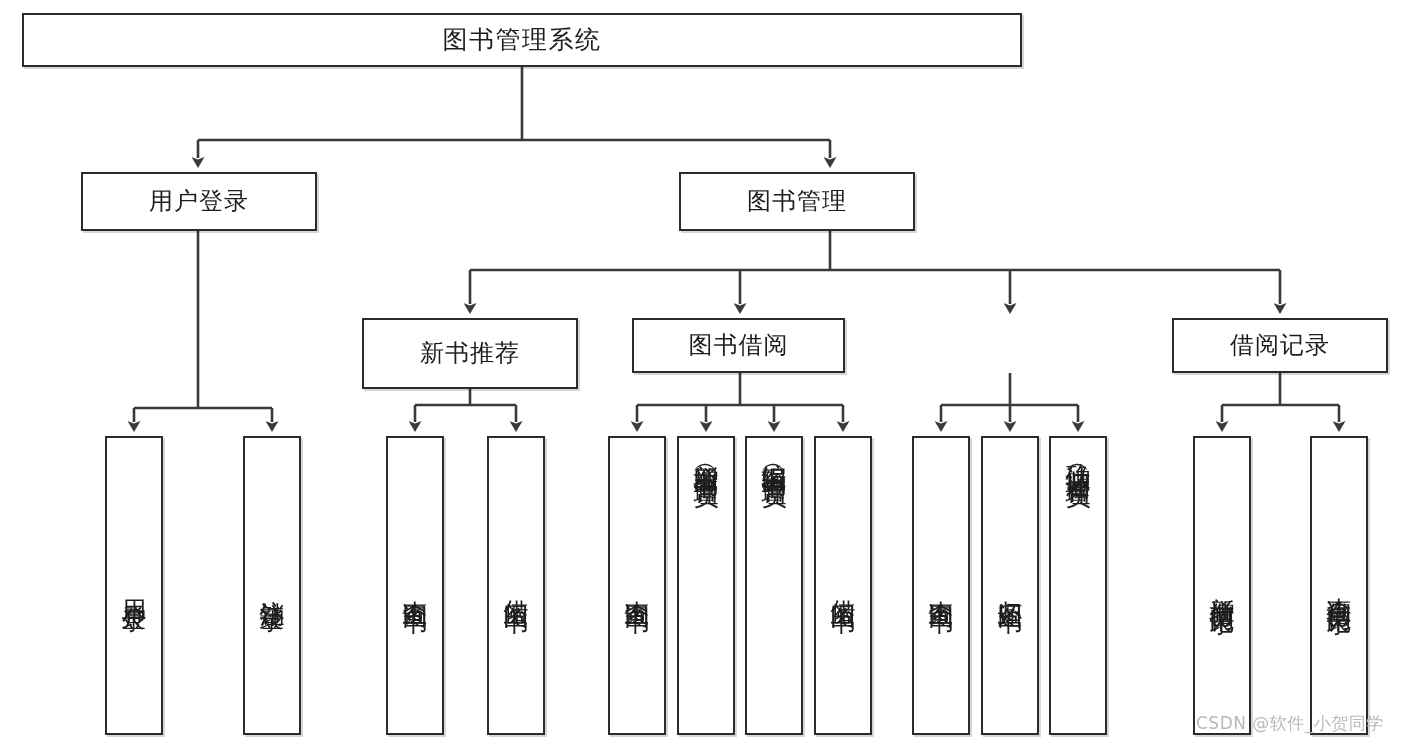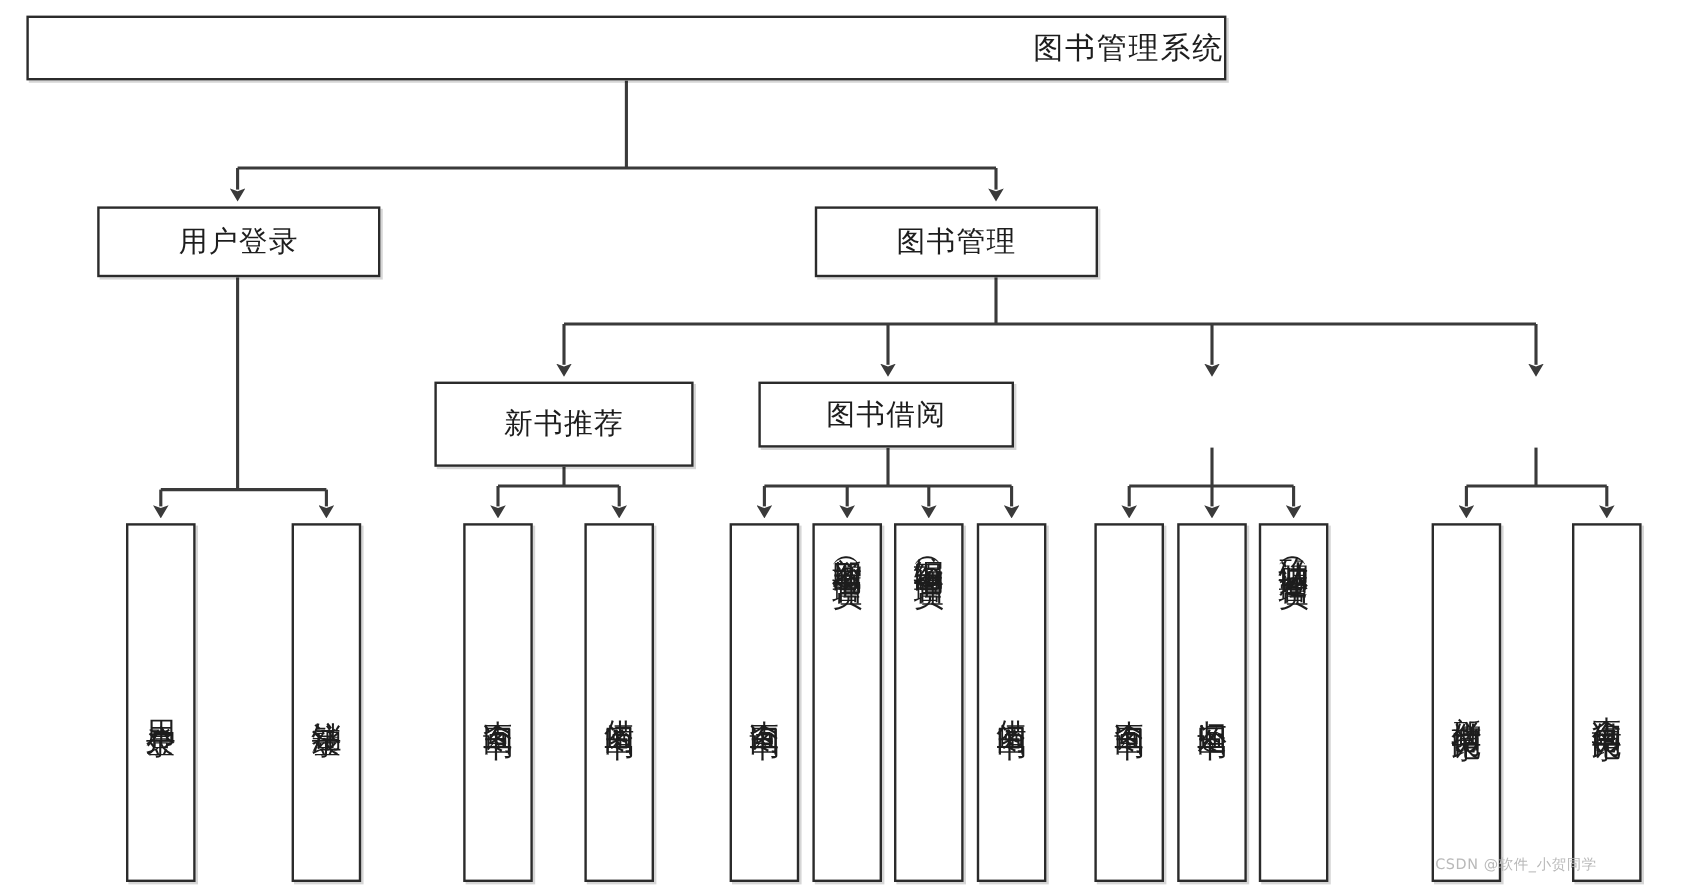--- a/index.html
+++ b/index.html
@@ -55,21 +55,21 @@
     letter-spacing:3px;
     line-height:1;
   }
   .node.v.mid{
     align-items:center;
     padding-top:0;
   }
   .watermark{
     position:absolute;
     color:#b9b9b9;
-    font-size:12px;
+    font-size:17px;
     letter-spacing:0.5px;
     white-space:nowrap;
     user-select:none;
   }
 </style>
 </head>
 <body>
 
 <div id="stage">
 
@@ -116,36 +116,39 @@
       <path d="M1010,405 L1010,422" marker-end="url(#arrow)"></path>
       <path d="M1078,405 L1078,422" marker-end="url(#arrow)"></path>
 
       <path d="M1280,373 L1280,405"></path>
       <path d="M1222,405 L1339,405"></path>
       <path d="M1222,405 L1222,422" marker-end="url(#arrow)"></path>
       <path d="M1339,405 L1339,422" marker-end="url(#arrow)"></path>
     </g>
   </svg>
 
-  <div class="node h root" style="left:22px;top:13px;width:1000px;height:54px;justify-content:flex-end;">
+  <div class="node h root" style="left:22px;top:13px;width:1000px;height:54px;">
     <span class="label">图书管理系统</span>
   </div>
 
   <div class="node h" style="left:81px;top:172px;width:236px;height:59px;">
     <span class="label">用户登录</span>
   </div>
   <div class="node h" style="left:679px;top:172px;width:236px;height:59px;">
     <span class="label">图书管理</span>
   </div>
 
   <div class="node h" style="left:362px;top:318px;width:216px;height:71px;">
     <span class="label">新书推荐</span>
   </div>
   <div class="node h" style="left:632px;top:318px;width:213px;height:55px;">
     <span class="label">图书借阅</span>
+  </div>
+  <div class="node h" style="left:1172px;top:318px;width:216px;height:55px;">
+    <span class="label">借阅记录</span>
   </div>
 
   <div class="node v mid" style="left:105px;top:436px;width:58px;height:299px;">
     <span class="label">用户登录</span>
   </div>
   <div class="node v mid" style="left:243px;top:436px;width:58px;height:299px;">
     <span class="label">注销登录</span>
   </div>
 
   <div class="node v mid" style="left:386px;top:436px;width:58px;height:299px;">

